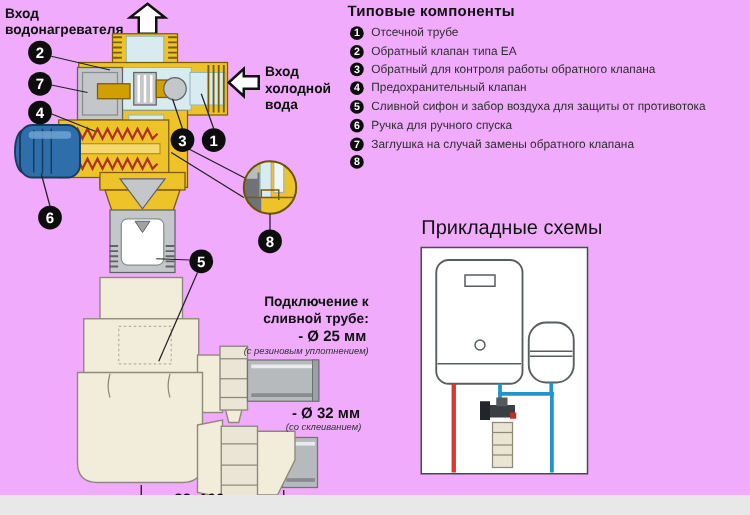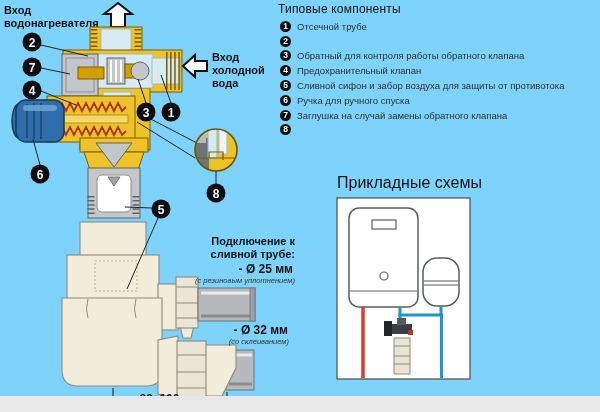--- a/index.html
+++ b/index.html
@@ -1,22 +1,22 @@
 <!DOCTYPE html>
 <html><head>
 <meta charset="utf-8">
 <style>
   html,body{margin:0;padding:0;background:#e8e8e8}
-  .canvas{position:relative;width:600px;height:396px;background:#7dd3fc;
+  .canvas{position:relative;width:600px;height:396px;background:#f0abfc;
           font-family:"Liberation Sans",sans-serif;overflow:hidden}
   .canvas > svg{position:absolute;left:0;top:0}
 
   
   .components{position:absolute;left:278px;top:0;width:322px;color:#111}
-  .comp-title{margin:0;padding-top:2px;font-size:12px;font-weight:normal;letter-spacing:.2px}
+  .comp-title{margin:0;padding-top:2px;font-size:12px;font-weight:bold;letter-spacing:.2px}
   .comp-list{position:absolute;left:2px;top:19px;right:0}
   .comp-row{height:14.8px;display:flex;align-items:center;gap:6px;white-space:nowrap}
   .numdot{flex:0 0 auto;width:11px;height:11px;border-radius:50%;background:#0d0d0d;
           color:#fff;font-size:8.5px;font-weight:bold;line-height:11px;text-align:center}
   .comp-text{font-size:9.5px;color:#2e2e2e}
 
   .schemes-title{position:absolute;left:337px;top:174px;font-size:16px;font-weight:normal;color:#111}
 
   
   .brass{fill:#eec32a;stroke:#7a5d00;stroke-width:1}
@@ -277,20 +277,21 @@
 
 <div class="components">
   <h2 class="comp-title">Типовые компоненты</h2>
   <div class="comp-list">
     <div class="comp-row">
       <span class="numdot">1</span>
       <span class="comp-text">Отсечной трубе</span>
     </div>
     <div class="comp-row">
       <span class="numdot">2</span>
+      <span class="comp-text">Обратный клапан типа EA</span>
     </div>
     <div class="comp-row">
       <span class="numdot">3</span>
       <span class="comp-text">Обратный для контроля работы обратного клапана</span>
     </div>
     <div class="comp-row">
       <span class="numdot">4</span>
       <span class="comp-text">Предохранительный клапан</span>
     </div>
     <div class="comp-row">

